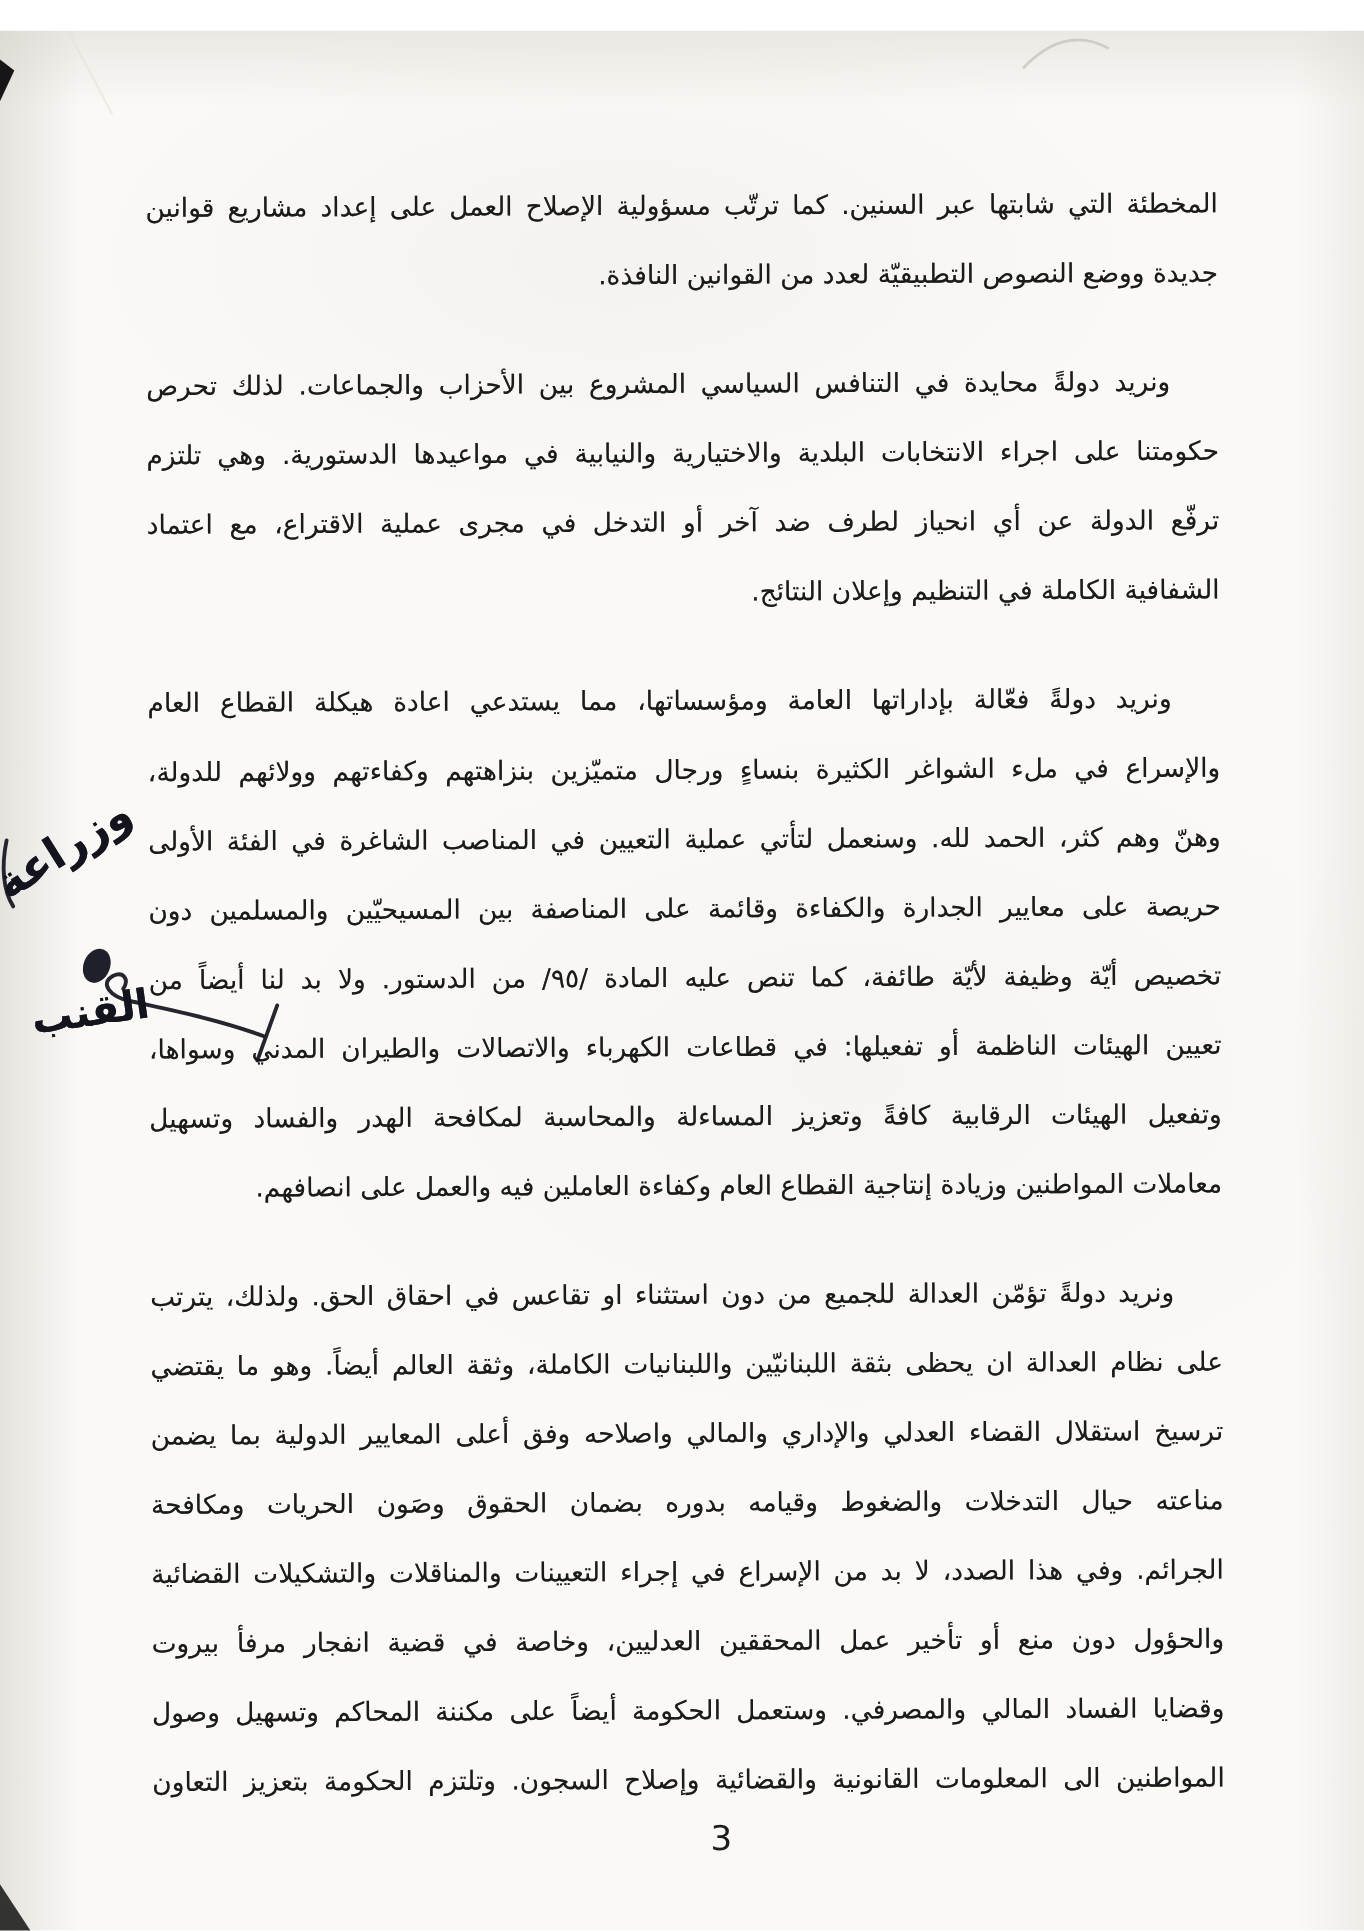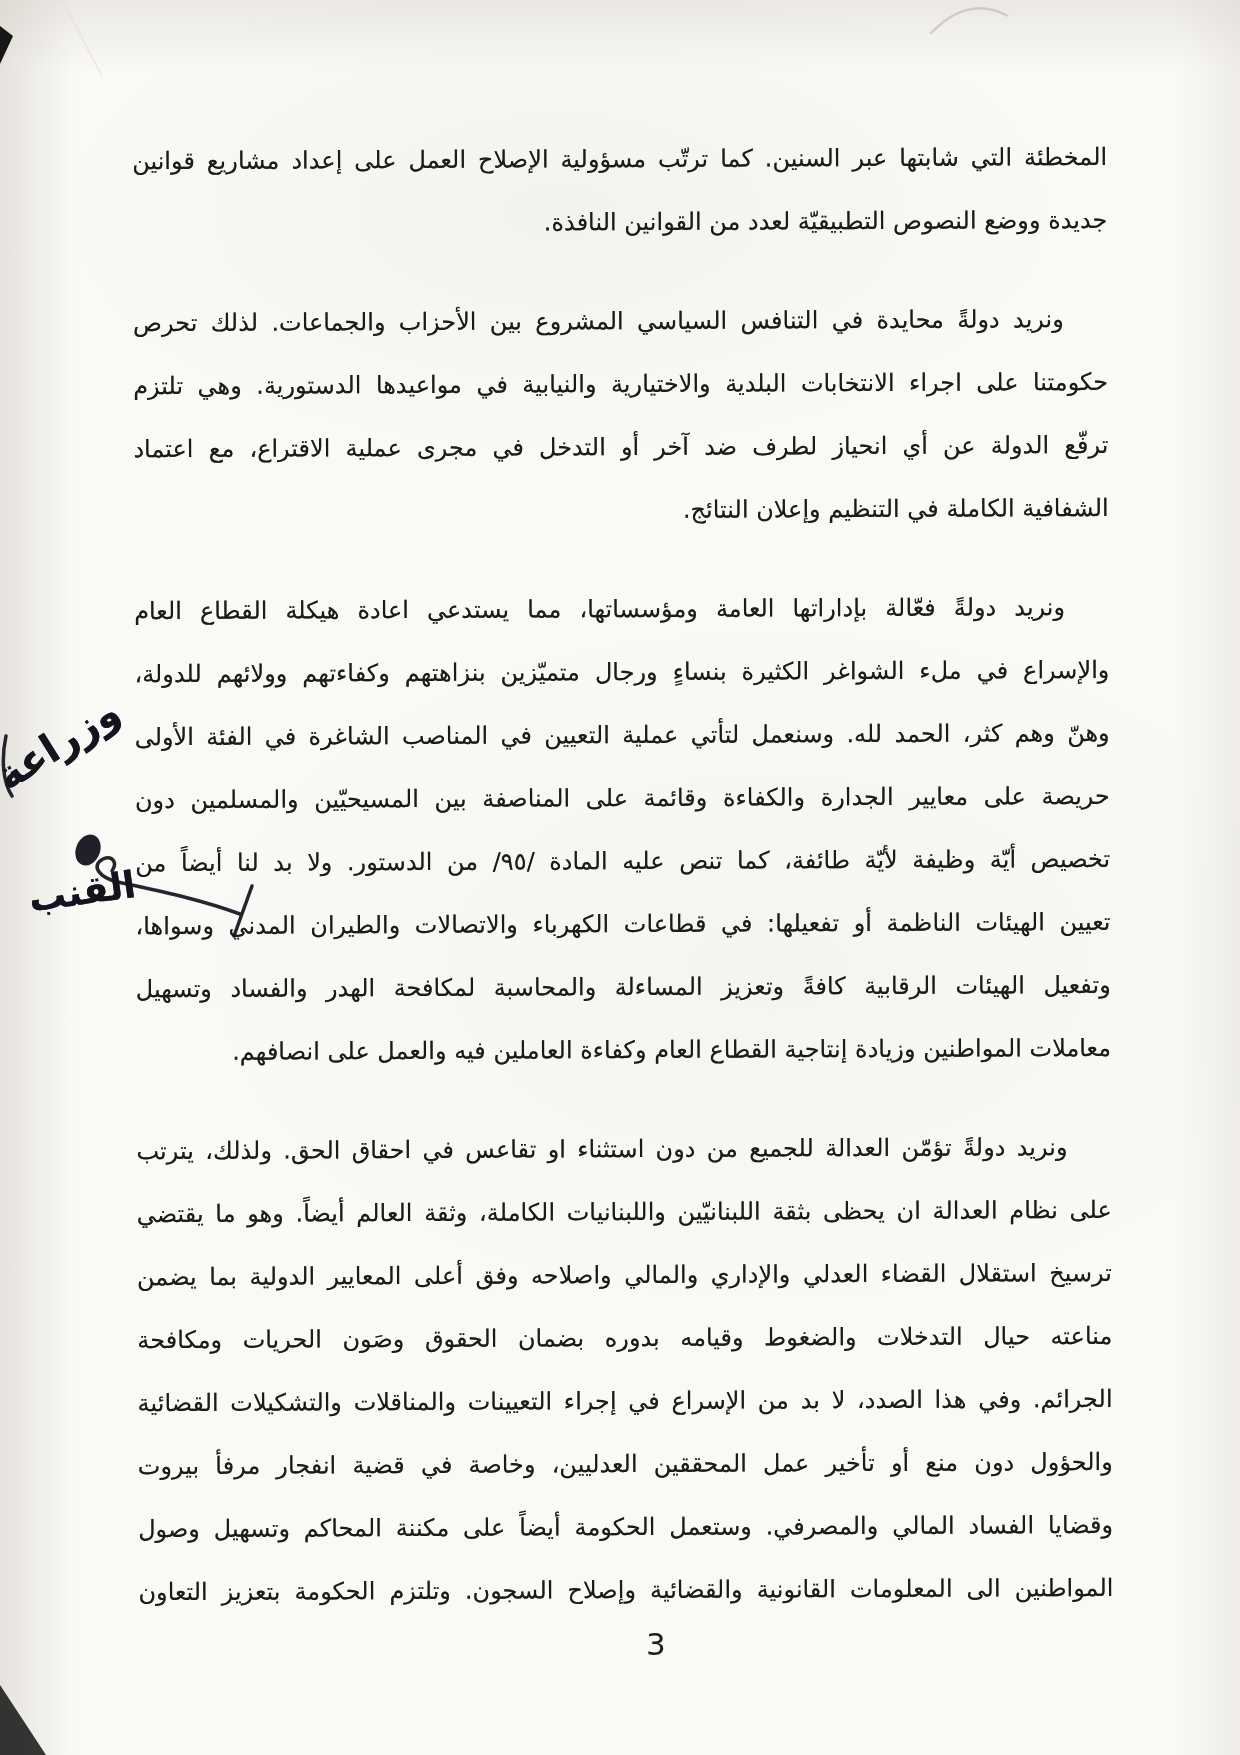--- a/index.html
+++ b/index.html
@@ -9,20 +9,21 @@
   }
   .page{
     position:absolute;inset:0;
     background-color:#faf9f6;
     background-image:
       linear-gradient(90deg, rgba(205,200,192,.45), rgba(250,249,246,0) 6%),
       linear-gradient(270deg, rgba(212,207,200,.30), rgba(250,249,246,0) 5%),
       linear-gradient(180deg, rgba(210,205,198,.38), rgba(250,249,246,0) 4%),
       radial-gradient(ellipse 700px 340px at 45% 12%, rgba(222,218,211,.22), rgba(0,0,0,0) 70%),
       radial-gradient(ellipse 800px 480px at 62% 55%, rgba(224,220,213,.16), rgba(0,0,0,0) 70%);
+    margin-top: 28px;
   }
   .text-block{
     position:absolute;top:126px;right:133px;width:975px;
     direction:rtl;color:#1b1b1b;font-size:24px;line-height:63px;
     transform:rotate(-0.25deg);transform-origin:top right;
     text-shadow:0 0 .4px rgba(0,0,0,.5);
   }
   .para{margin:0 0 36px 0;}
   .line{
     text-align:justify;text-align-last:justify;

